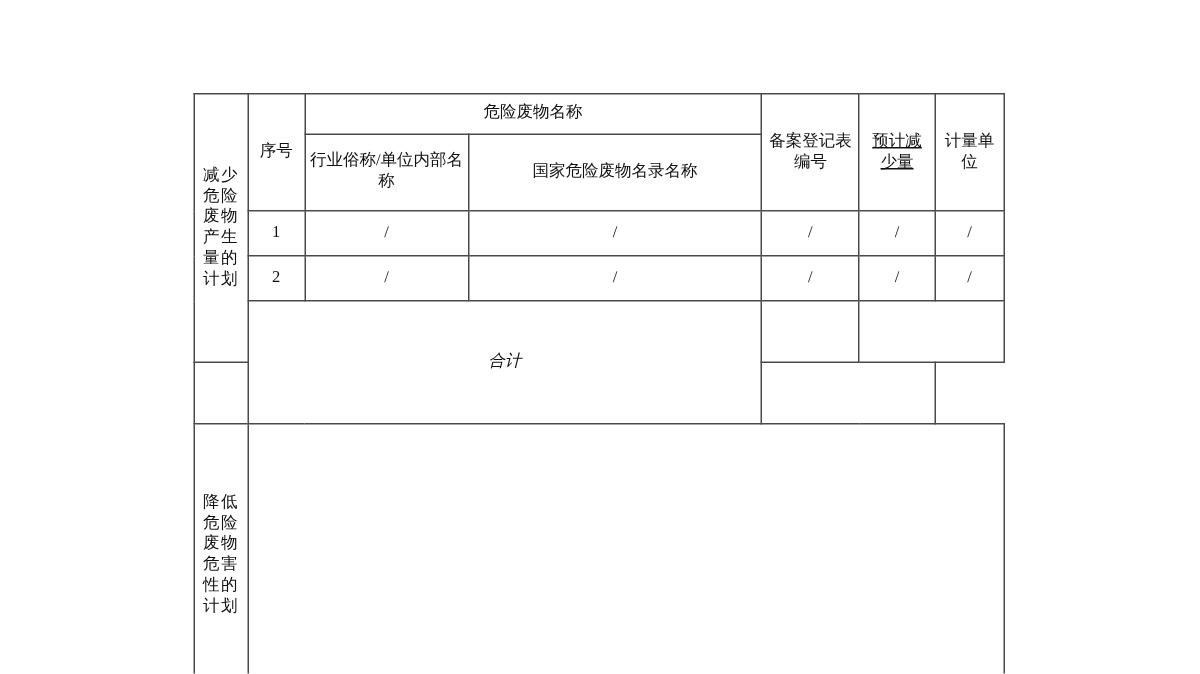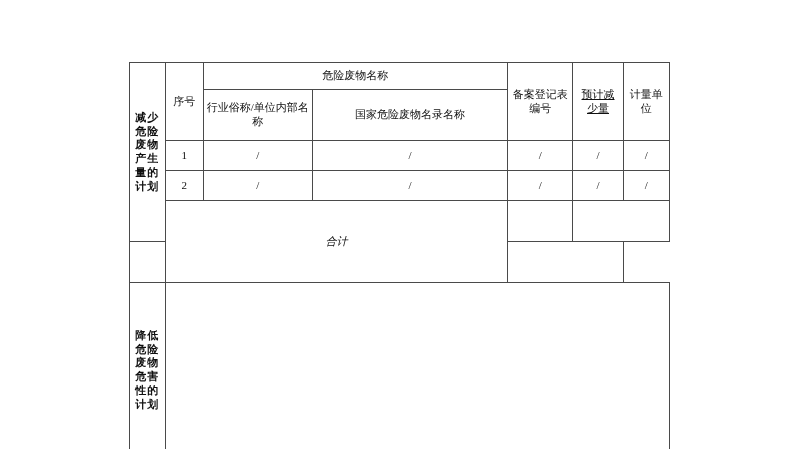--- a/index.html
+++ b/index.html
@@ -64,21 +64,20 @@
   .vertical-label {
     width: 34px;
     font-size: 11.5px;
     letter-spacing: 1px;
     line-height: 1.32;
     padding: 6px 2px;
     color: #111;
   }
   .vertical-label span {
     display: block;
-    font-weight: bold;
   }
   .col-seq { width: 36px; }
   .col-ind { width: 104px; }
   .col-nat { width: 186px; }
   .col-est { width: 62px; }
   .col-red { width: 48px; text-decoration: underline; }
   .col-unit { width: 44px; }
 
   .hdr { height: 22px; }
   .hdr-tall { height: 46px; }

